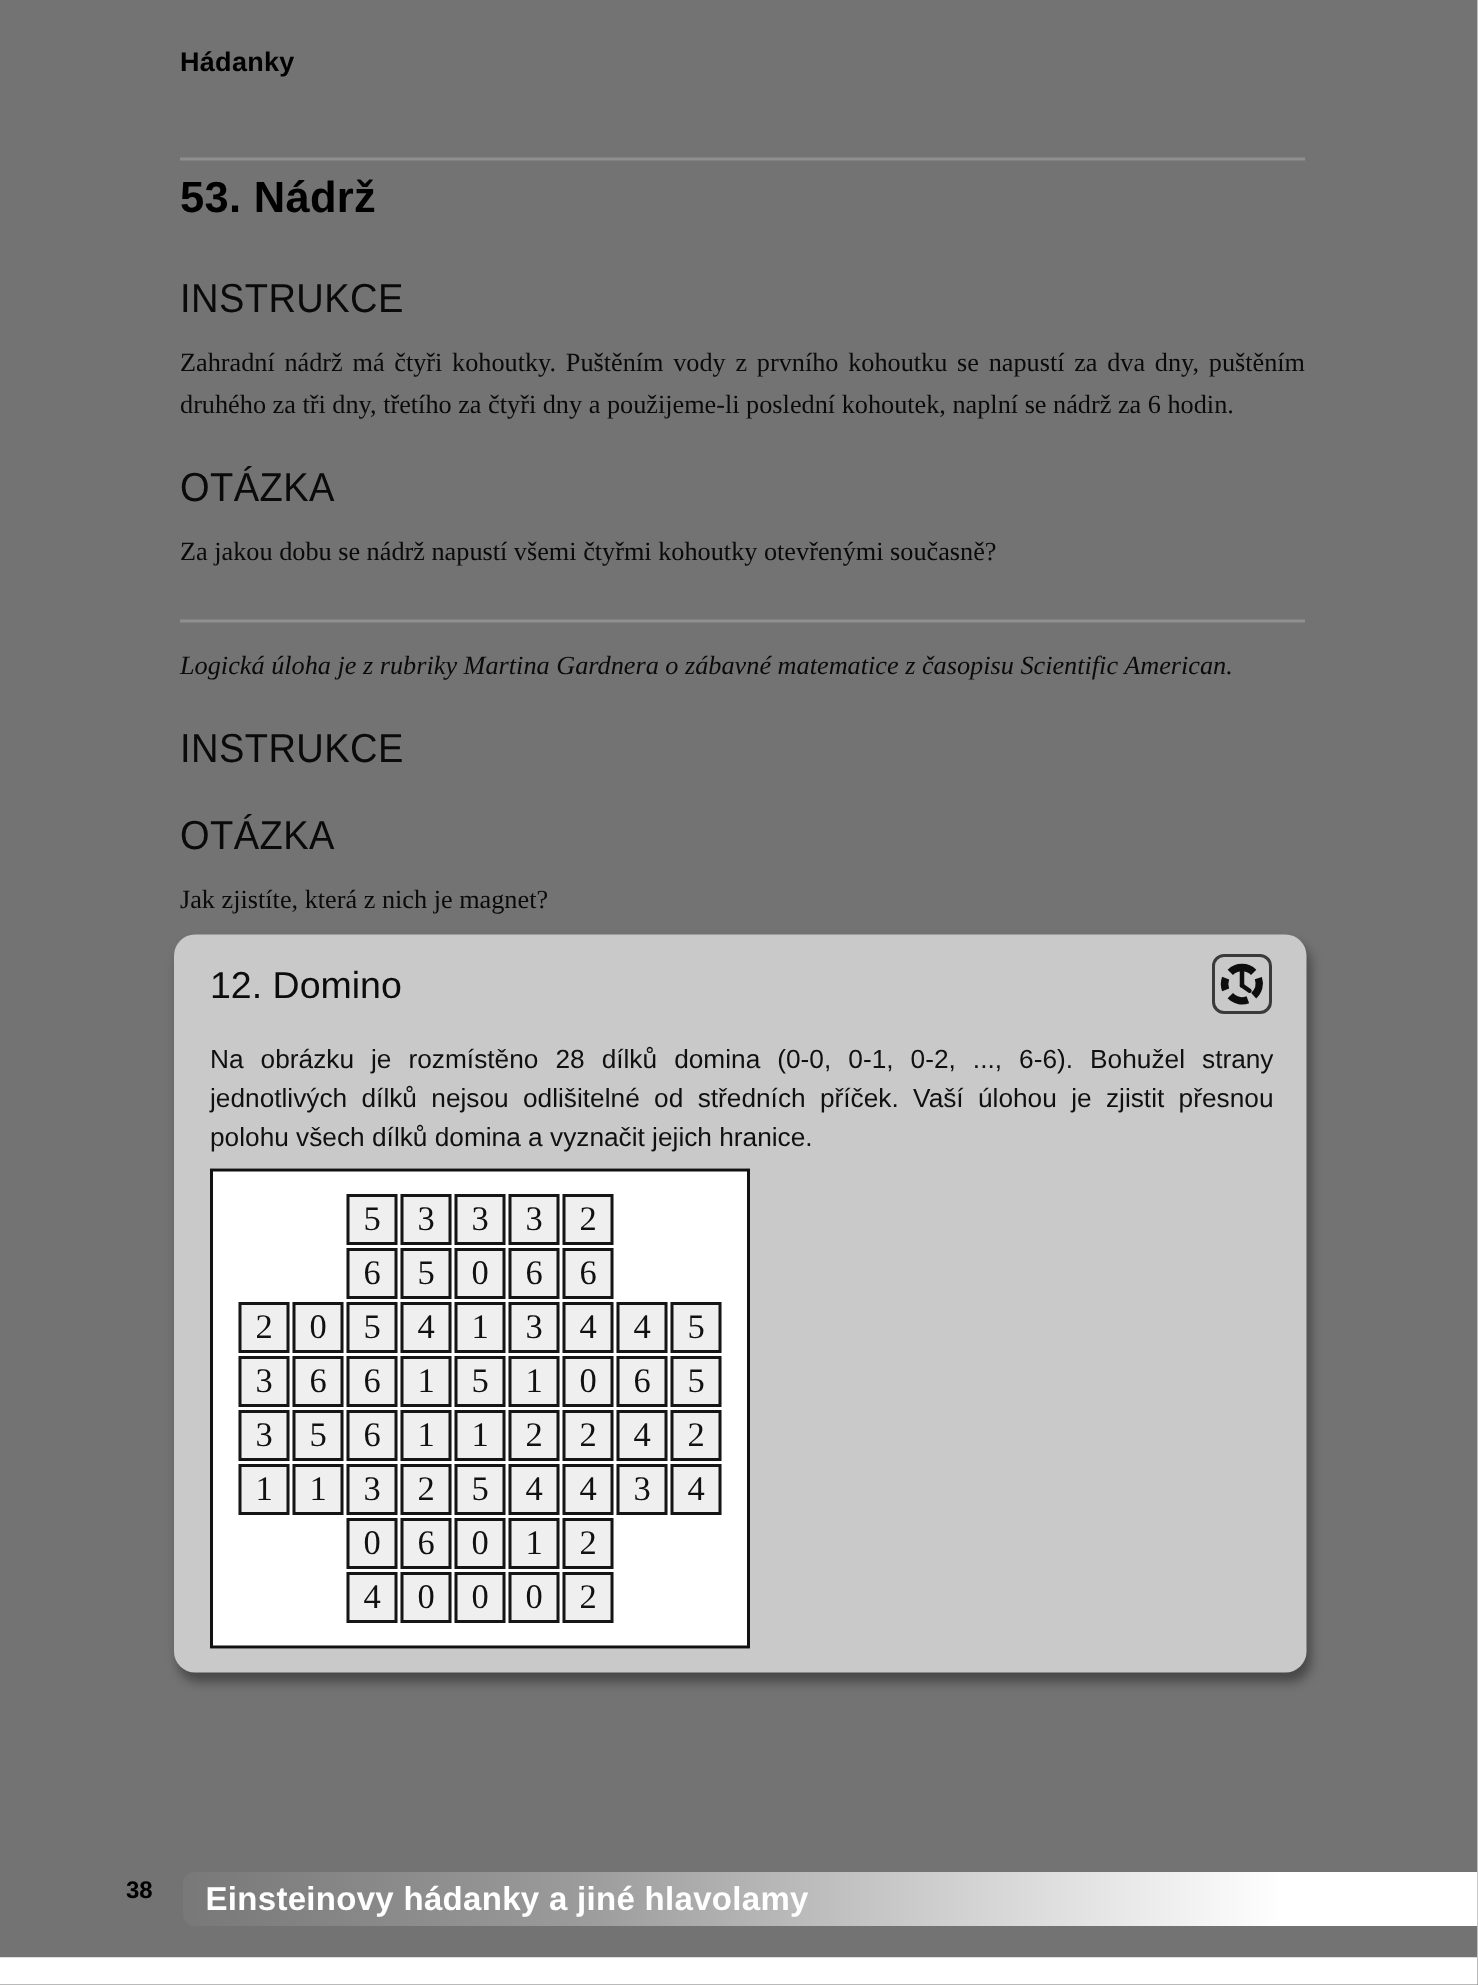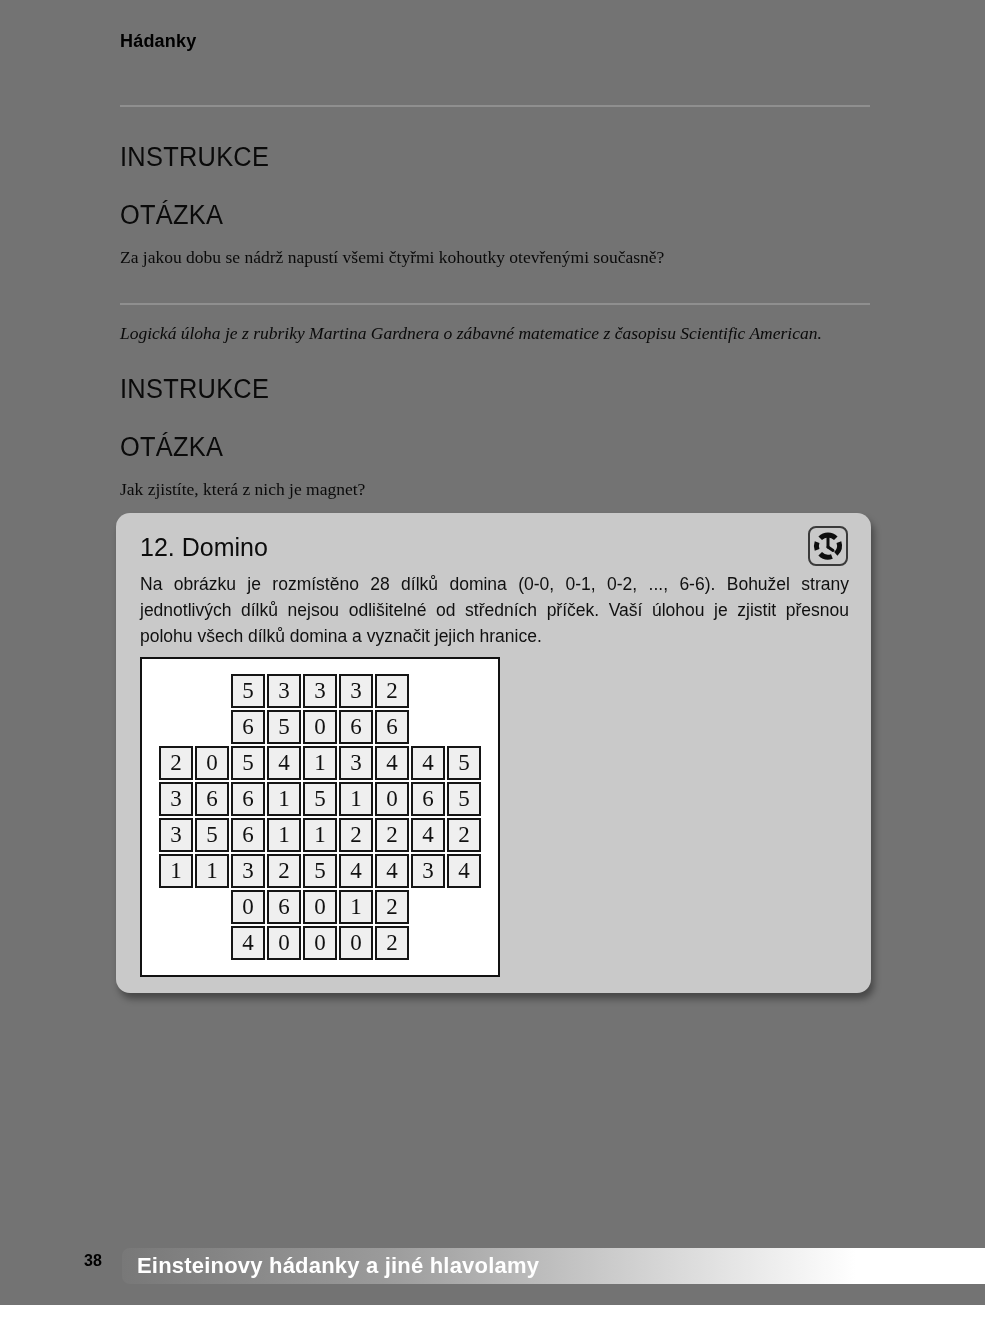--- a/index.html
+++ b/index.html
@@ -45,21 +45,21 @@
     width:755px;box-sizing:border-box;
     background:#c9c9c9;
     border-radius:14px;
     box-shadow:3px 6px 7px rgba(0,0,0,.38);
     padding:14px 22px 16px 24px;
   }
   .box-head{display:flex;align-items:center;justify-content:space-between;}
   .box-title{font-size:25px;line-height:32px;font-weight:400;color:#0c0c0c;}
   .clock-icon{width:42px;height:42px;flex:0 0 auto;margin-top:-2px;}
   .box-text{
-    margin:4px 0 0 0;
+    margin:16px 0 0 0;
     font-size:17.5px;line-height:26px;
     text-align:justify;color:#101010;
   }
   .grid-frame{
     margin-top:8px;
     width:356px;height:316px;
     border:2px solid #111;
     background:#fff;
     display:flex;align-items:center;justify-content:center;
   }
@@ -94,21 +94,23 @@
 </head>
 <body>
 
 <div class="page">
   <div class="content">
 
     <div class="running-head">Hádanky</div>
 
     <hr class="rule">
 
+    <h1 class="sec-title">53. Nádrž</h1>
     <h2 class="sub-head first-sub">INSTRUKCE</h2>
+    <p class="body-serif just">Zahradní nádrž má čtyři kohoutky. Puštěním vody z prvního kohoutku se napustí za dva dny, puštěním druhého za tři dny, třetího za čtyři dny a použijeme-li poslední kohoutek, naplní se nádrž za 6 hodin.</p>
     <h2 class="sub-head">OTÁZKA</h2>
     <p class="body-serif">Za jakou dobu se nádrž napustí všemi čtyřmi kohoutky otevřenými současně?</p>
 
     <hr class="rule rule-2">
 
     <p class="body-serif italic-note">Logická úloha je z rubriky Martina Gardnera o zábavné matematice z časopisu Scientific American.</p>
     <h2 class="sub-head">INSTRUKCE</h2>
     <h2 class="sub-head">OTÁZKA</h2>
     <p class="body-serif">Jak zjistíte, která z nich je magnet?</p>
 

